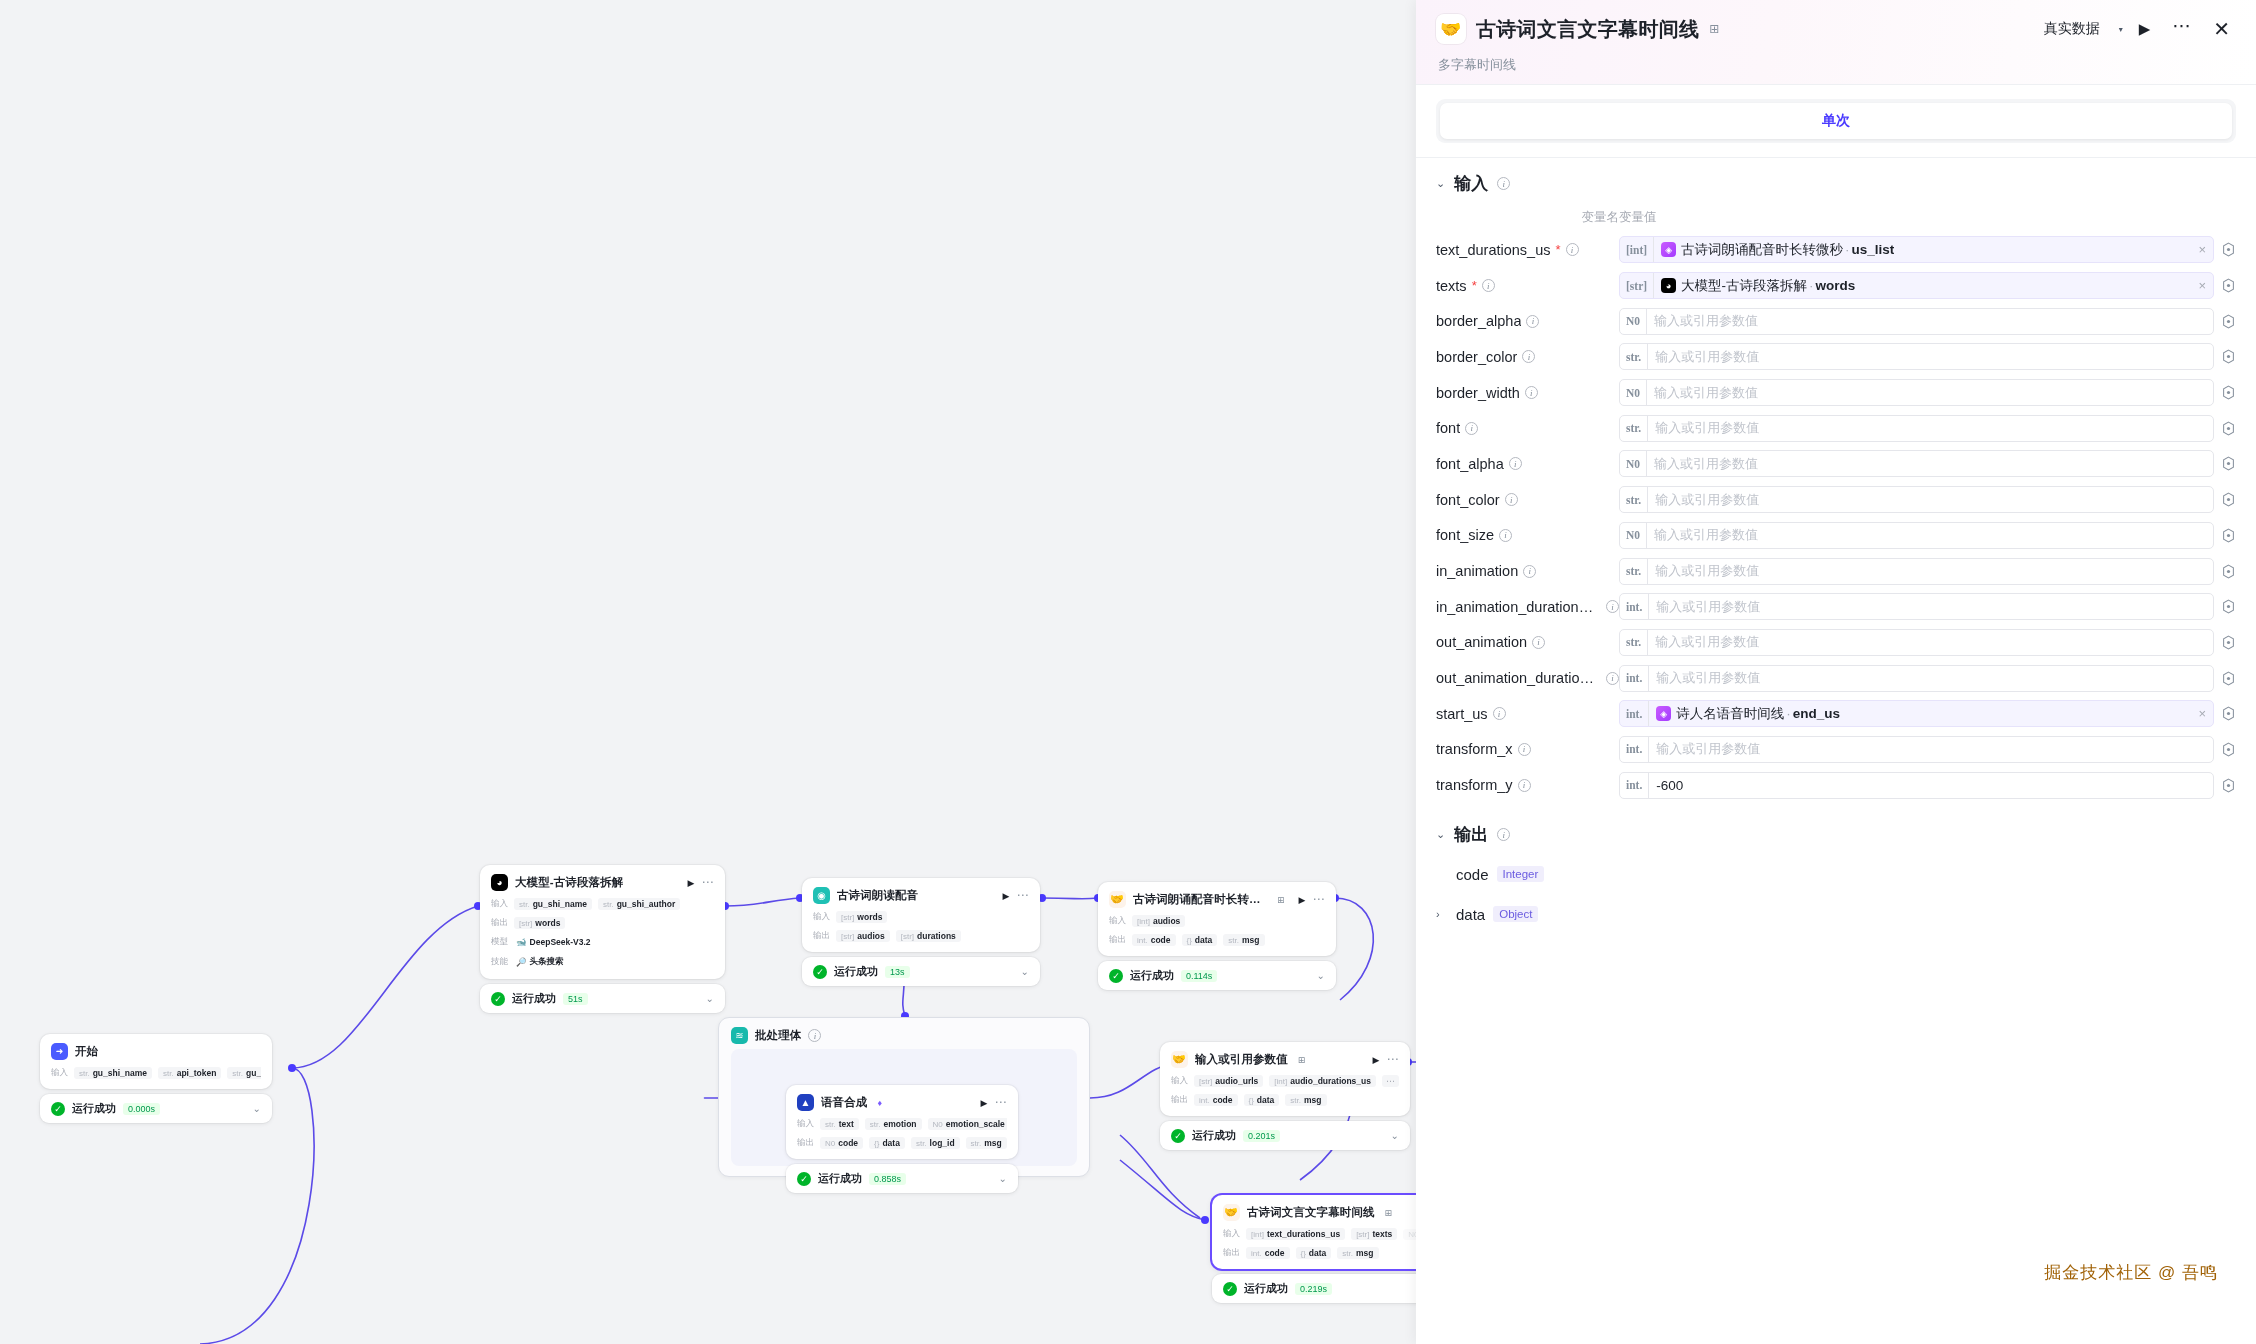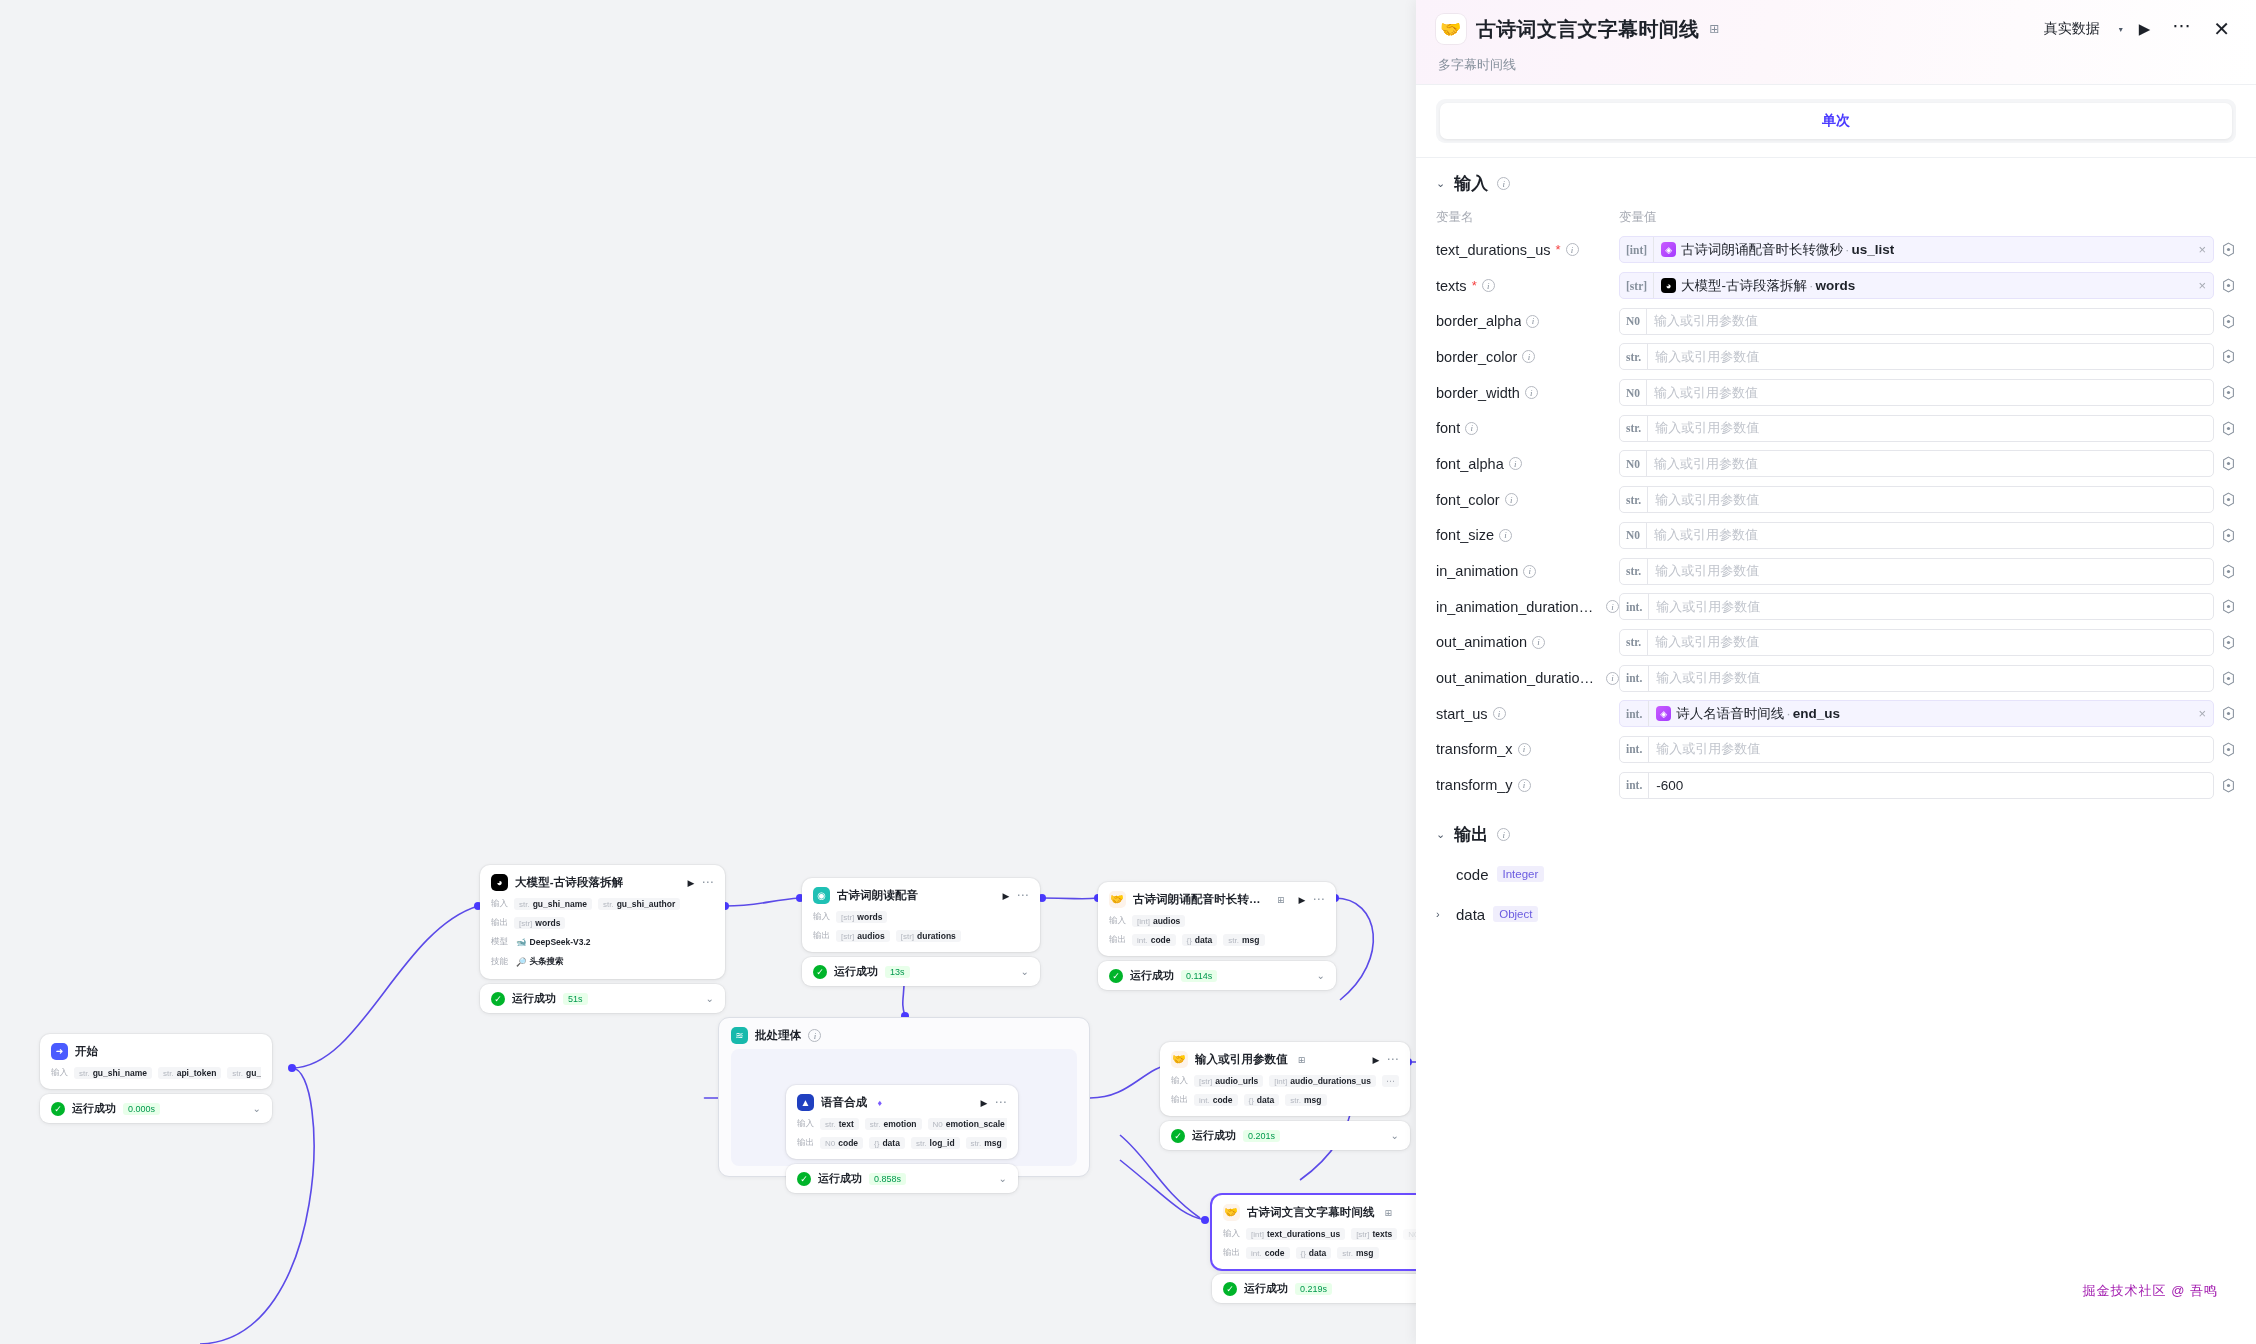--- a/index.html
+++ b/index.html
@@ -112,21 +112,21 @@
   .sec-head { display: flex; align-items: center; gap: 9px; }
   .sec-chev { font-size: 11px; color: #4e5969; cursor: pointer; }
   .sec-title { font-size: 17px; font-weight: 600; color: #1d2129; }
   .info-i {
     display: inline-flex; width: 13px; height: 13px; border-radius: 50%;
     border: 1px solid #b4b8c0; color: #86909c; font-size: 9px; font-style: italic;
     align-items: center; justify-content: center; font-family: "Liberation Serif", serif;
     flex: 0 0 auto;
   }
 
-  .col-heads { display: flex; margin: 14px 0 6px 0; }
+  .col-heads { display: flex; margin: 14px 0 6px 0; text-align: right; }
   .col-heads .c1 { width: 183px; font-size: 12.5px; color: #a6aab3; }
   .col-heads .c2 { font-size: 12.5px; color: #a6aab3; }
 
   .row { display: flex; align-items: center; height: 35.7px; }
   .row-name {
     width: 183px; flex: 0 0 183px; display: flex; align-items: center; gap: 5px;
     font-size: 14.5px; color: #1d2129; white-space: nowrap;
   }
   .row-name .nm { overflow: hidden; text-overflow: ellipsis; }
   .req { color: #f53f3f; font-size: 13px; }
@@ -152,21 +152,21 @@
   .fgear { flex: 0 0 auto; margin-left: 7px; width: 15px; height: 15px; cursor: pointer; }
   .fgear svg { display: block; }
   .ftext { font-size: 13.5px; color: #1d2129; }
 
   .out-row { display: flex; align-items: center; gap: 8px; height: 40px; padding-left: 20px; }
   .out-chev { font-size: 11px; color: #4e5969; width: 12px; }
   .out-name { font-size: 15px; color: #1d2129; }
   .out-type { font-size: 11.5px; color: #6b5ce0; background: #f0eefc; border-radius: 3px; padding: 2px 6px; }
 
   .watermark {
-    position: absolute; right: 38px; bottom: 44px; font-size: 13px; color: #a21caf; letter-spacing: 1px;
+    position: absolute; right: 38px; bottom: 60px; font-size: 17px; color: #a16207; letter-spacing: 1px;
   }
 </style>
 </head>
 <body>
 
 <div id="app">
 
   <div id="canvas">
 
     <svg id="edges">

